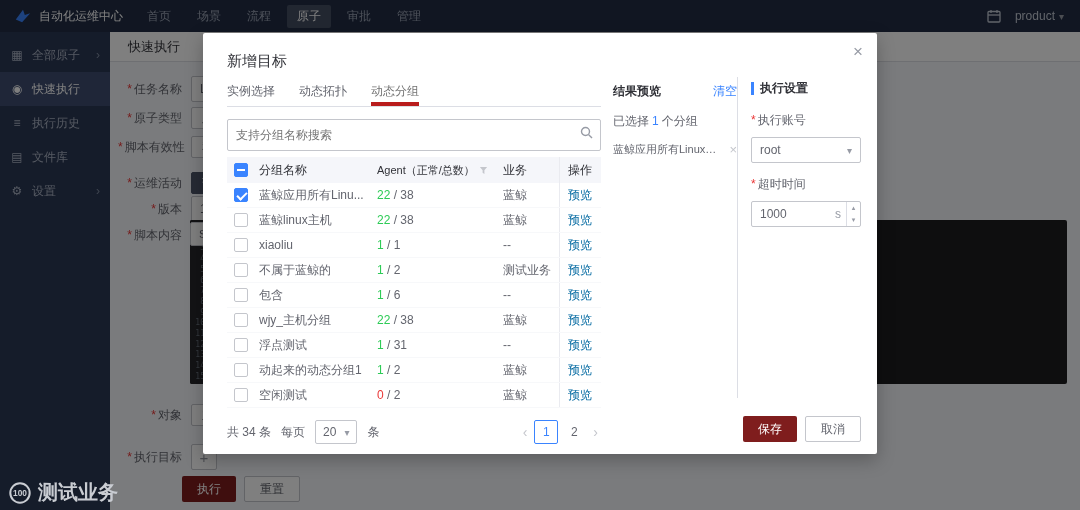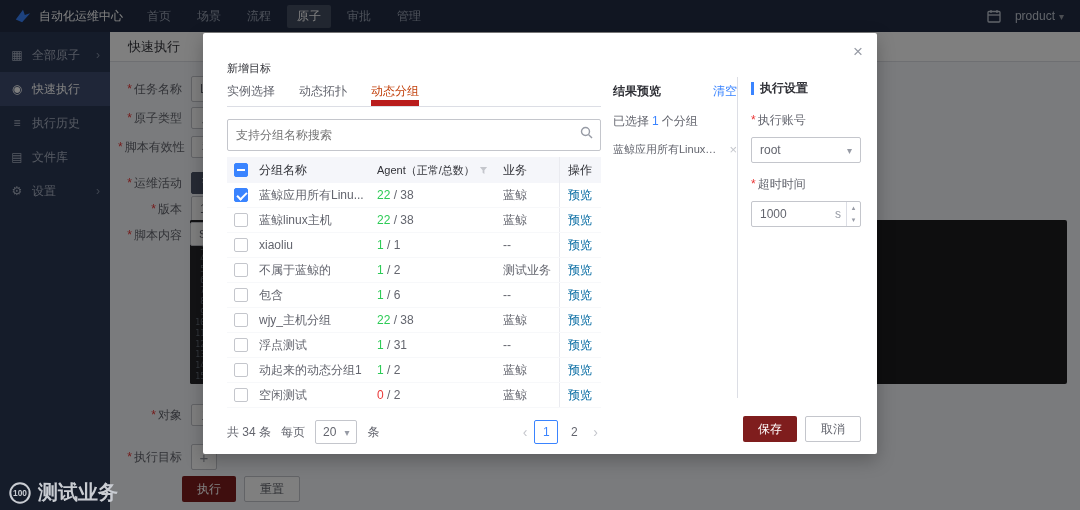--- a/index.html
+++ b/index.html
@@ -54,27 +54,27 @@
   .page-actions { position:absolute; left:72px; top:444px; display:flex; gap:8px; }
   .btn { height:26px; padding:0 15px; border-radius:2px; display:flex; align-items:center; cursor:pointer;
          font-size:12px; border:none; }
   .btn.primary { background:#7f1d1d; color:#fff; }
   .btn.default { background:#fff; border:1px solid #c4c6cc; color:#63656e; }
 
   
   .overlay { position:absolute; inset:0; background:rgba(0,0,0,.5); z-index:10; }
   .modal { position:absolute; left:203px; top:33px; width:674px; height:421px; background:#fff;
            border-radius:2px; box-shadow:0 6px 18px rgba(0,0,0,.25); z-index:20; }
-  .m-title { position:absolute; left:24px; top:28px; font-size:11px; color:#313238;text-align:right; }
+  .m-title { position:absolute; left:24px; top:19px; font-size:15px; color:#313238;text-align:right; }
   .m-close { position:absolute; right:14px; top:9px; font-size:17px; color:#979ba5; cursor:pointer; }
 
   .m-main { position:absolute; left:24px; top:44px; width:374px; }
   .tabs { display:flex; gap:24px; border-bottom:1px solid #dcdee5; height:30px; }
   .tab { line-height:28px; color:#63656e; cursor:pointer; }
-  .tab.active { color:#c2410c; border-bottom:6px solid #b91c1c; }
+  .tab.active { color:#737373; border-bottom:4px solid #b91c1c; }
   .search { position:relative; margin-top:12px; height:28px; }
   .search input { width:100%; height:32px; border:1px solid #c4c6cc; border-radius:2px;
                   padding:0 28px 0 8px; font-size:12px; color:#63656e; font-family:inherit; }
   .search .mag { position:absolute; right:8px; top:7px; cursor:pointer; }
 
   .thead { display:grid; grid-template-columns:32px 118px 126px 56px 42px; background:#f5f6fa;
            height:26px; align-items:center; margin-top:10px; color:#313238; }
   .trow { display:grid; grid-template-columns:32px 118px 126px 56px 42px; height:25px;
           align-items:center; border-bottom:1px solid #f7f8fa; }
   .tc { white-space:nowrap; overflow:hidden; padding-right:4px; }

